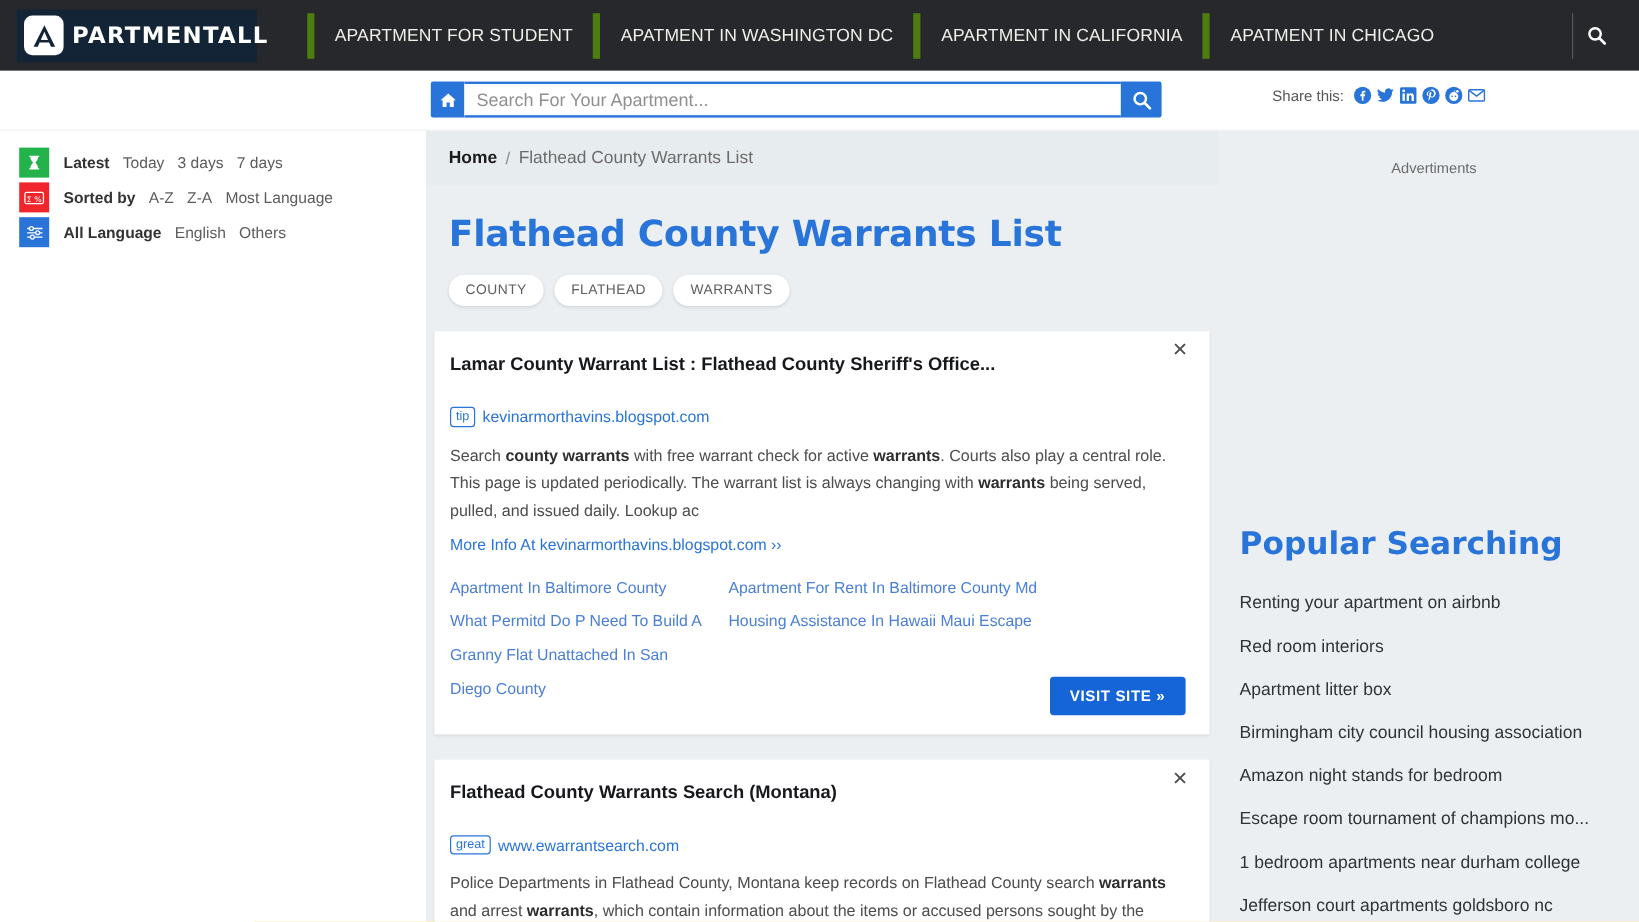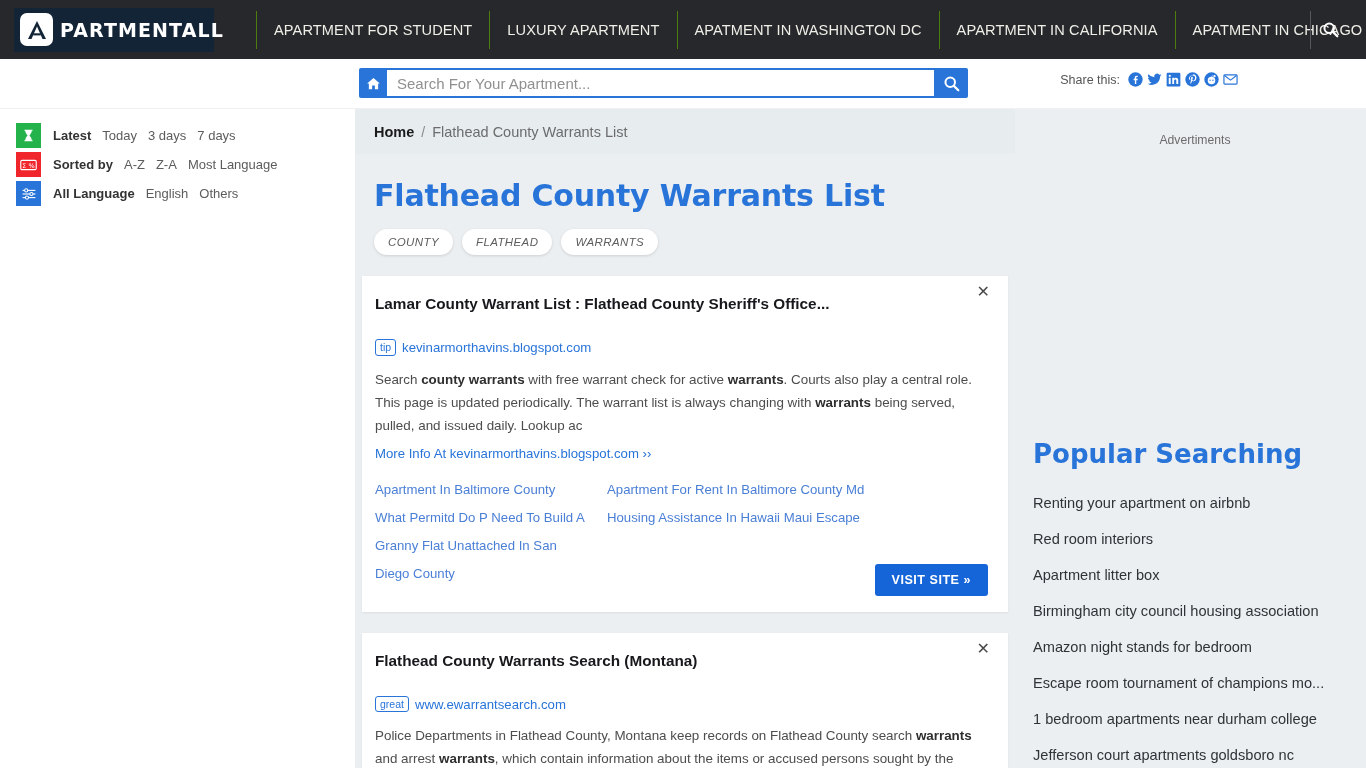--- a/index.html
+++ b/index.html
@@ -50,21 +50,21 @@
     align-items: center;
     margin-left: 42px;
     height: 38px;
   }
   .nav-item {
     color: #efefe8;
     font-size: 14.6px;
     padding: 0 17px;
     letter-spacing: .1px;
     line-height: 38px;
-    border-left: 1px solid #4d7c0f;
+    border-left: 6px solid #4d7c0f;
     white-space: nowrap;
     cursor: pointer;
     font-family: "Liberation Sans", sans-serif;
   }
   .nav-item:last-child { }
   .nav-search-btn {
     position: absolute;
     right: 16px; top: 0; bottom: 0;
     display: flex; align-items: center; justify-content: center;
     width: 40px;
@@ -176,21 +176,21 @@
   .crumb-cur  { font-size: 14.5px; color: #6c6c6c; }
 
   .page-title {
     color: #2874d9;
     font-size: 30px;
     font-weight: bold;
     padding: 22px 0 0 19px;
     letter-spacing: -.2px;
     font-family: "DejaVu Sans", sans-serif;
   }
-  .tag-row { display: flex; gap: 9px; padding: 16px 0 0 19px; font-style: italic; }
+  .tag-row { display: flex; gap: 9px; padding: 16px 0 0 19px; }
   .tag-pill {
     background: #ffffff;
     border-radius: 40px;
     padding: 7px 14px;
     font-size: 11.5px;
     color: #5d5d5d;
     letter-spacing: .4px;
     box-shadow: 0 1px 3px rgba(0,0,0,.13);
     cursor: pointer;
   }
@@ -318,21 +318,20 @@
       <svg width="24" height="24" viewBox="0 0 24 24">
         <path d="M12 3 L21 21 L17.5 21 L12 8.5 L6.5 21 L3 21 Z" fill="#122436"></path>
         <rect x="8.2" y="15.3" width="7.6" height="2.1" fill="#122436"></rect>
       </svg>
     </span>
     <span class="logo-text">PARTMENTALL</span>
   </div>
 
   <div class="nav-items">
     <span class="nav-item">APARTMENT FOR STUDENT</span>
-    <span class="nav-item">LUXURY APARTMENT</span>
     <span class="nav-item">APATMENT IN WASHINGTON DC</span>
     <span class="nav-item">APARTMENT IN CALIFORNIA</span>
     <span class="nav-item">APATMENT IN CHICAGO</span>
   </div>
 
   <div class="nav-search-btn">
     <svg width="17" height="17" viewBox="0 0 20 20">
       <circle cx="8.5" cy="8.5" r="5.6" fill="none" stroke="#ffffff" stroke-width="2.4"></circle>
       <line x1="12.8" y1="12.8" x2="18" y2="18" stroke="#ffffff" stroke-width="2.6" stroke-linecap="round"></line>
     </svg>

